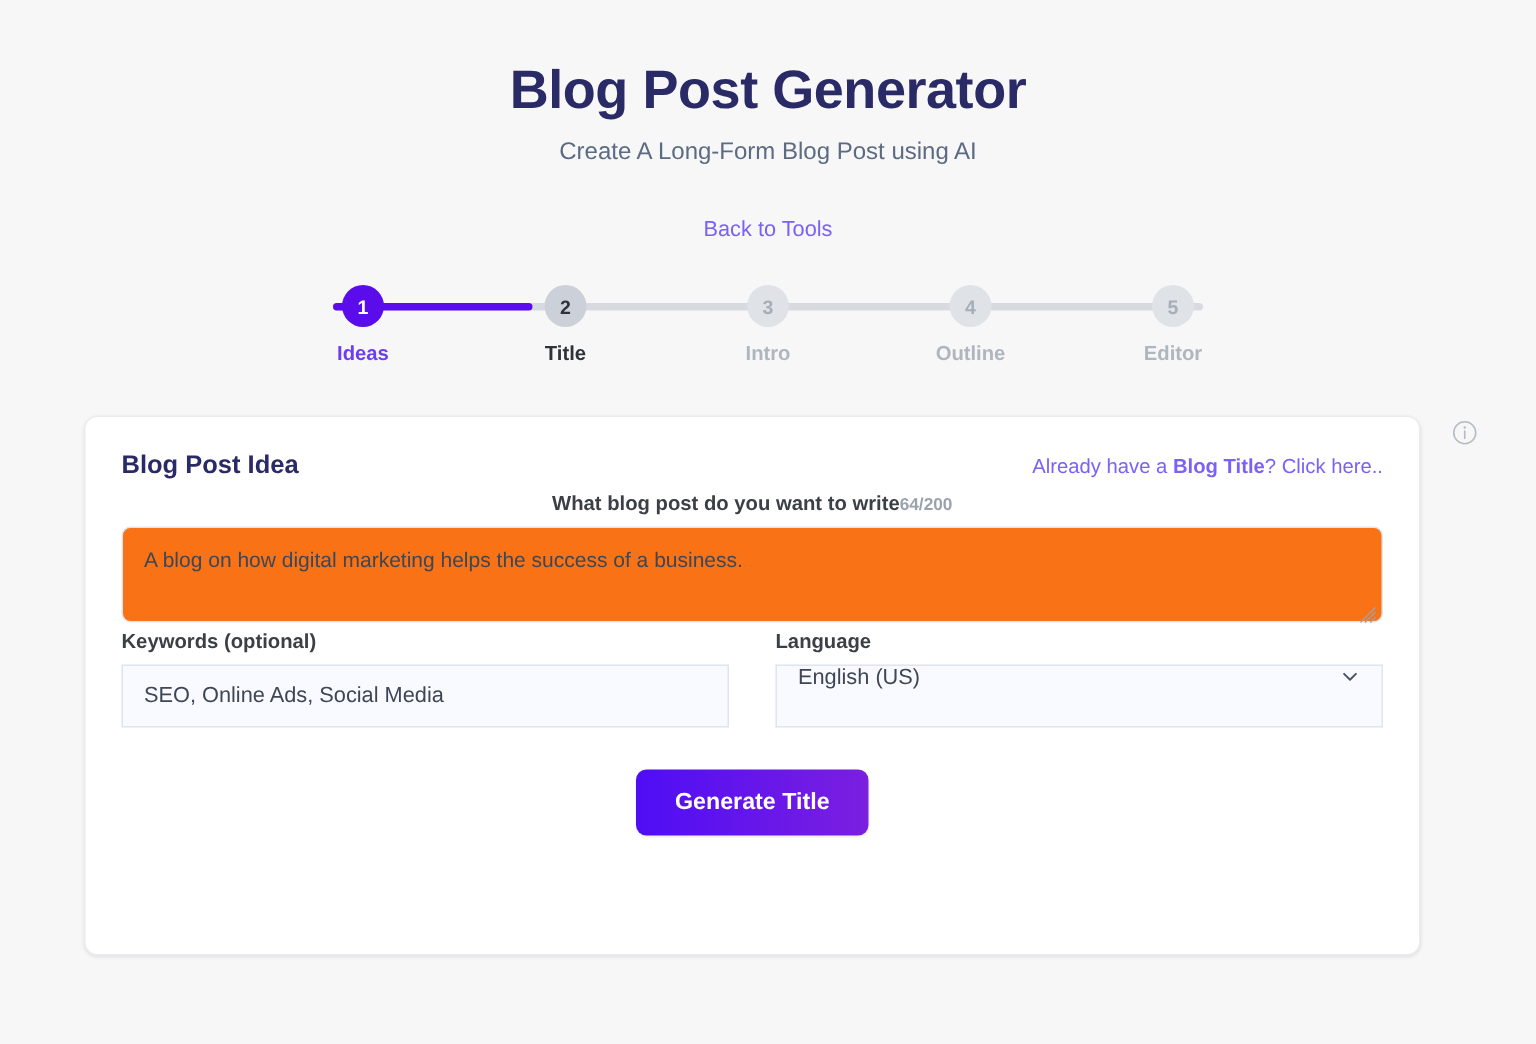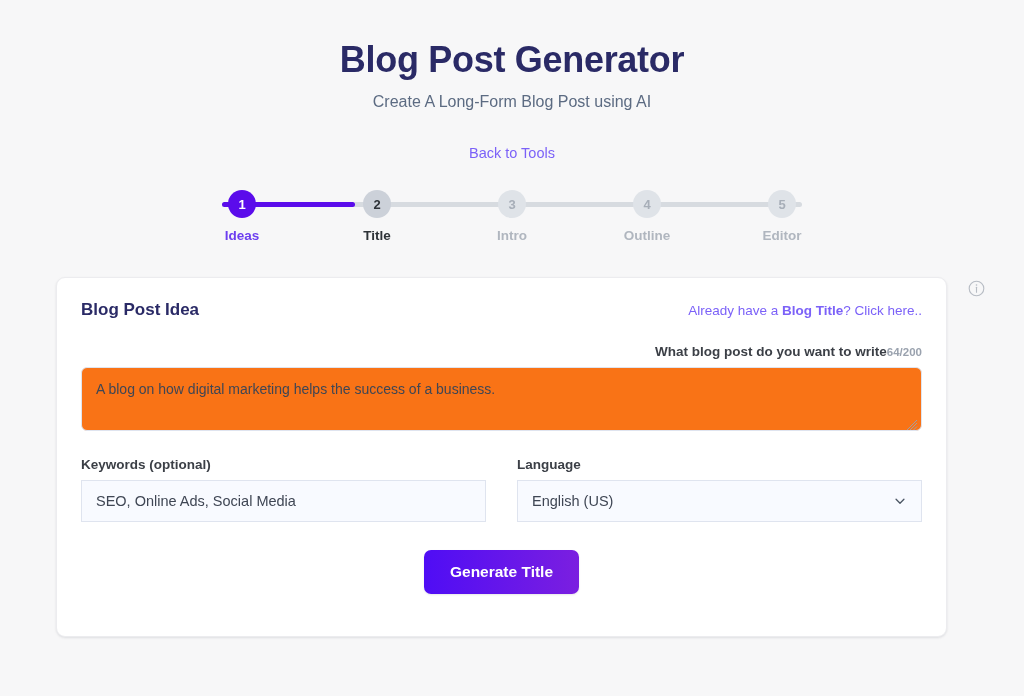--- a/index.html
+++ b/index.html
@@ -143,22 +143,22 @@
     text-decoration: none;
     cursor: pointer;
     white-space: nowrap;
   }
   .card-head-link b { font-weight: bold; }
 
   
   .field-row {
     display: flex;
     align-items: baseline;
-    justify-content: flex-end;
-    margin-top: 24px;
+    justify-content: center;
+    margin-top: 8px;
   }
   .field-label {
     font-size: 13.5px;
     font-weight: bold;
     color: #3b3f46;
   }
   .char-counter {
     font-size: 11.5px;
     color: #9aa2ae;
     font-weight: bold;
@@ -184,41 +184,39 @@
     right: 4px;
     bottom: 4px;
     width: 12px;
     height: 12px;
     pointer-events: none;
   }
 
   .two-col {
     display: flex;
     gap: 31px;
-    margin-top: 22px;
   }
   .col { flex: 1; }
   .input-text, .select-box {
     width: 100%;
     height: 42px;
     box-sizing: border-box;
     background: #f8faff;
     border: 1px solid #dfe4ef;
     border-radius: 0;
     padding: 0 14px;
     font-family: "Liberation Sans", sans-serif;
     font-size: 14.5px;
     color: #3f4654;
     outline: none;
     margin-top: 8px;
   }
   .select-box {
     position: relative;
     display: flex;
-    align-items: center;
     cursor: pointer;
   }
   .select-value { flex: 1; }
   .chev { flex: 0 0 auto; display: block; }
 
   
   .btn-row {
     margin-top: 28px;
     display: flex;
     justify-content: center;

